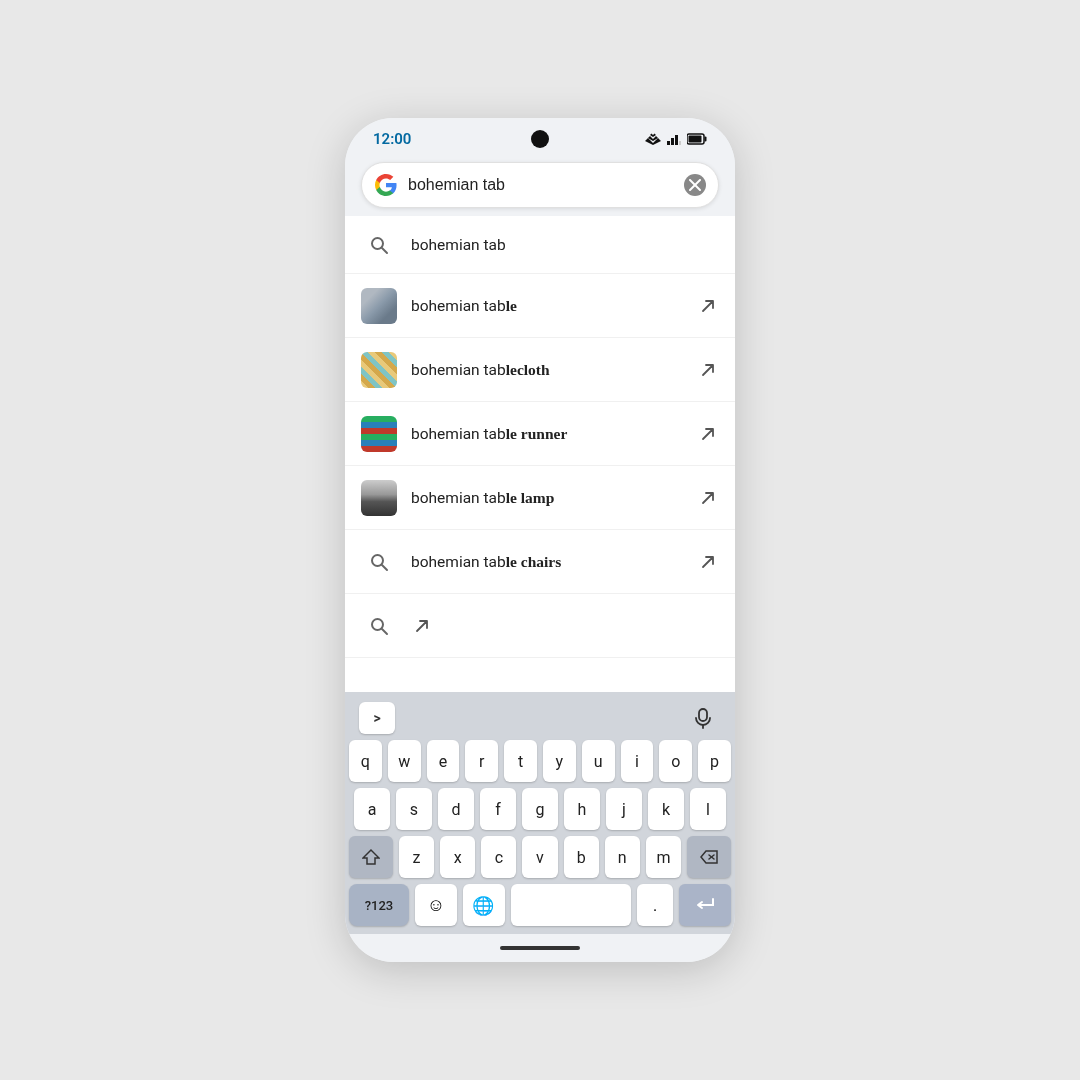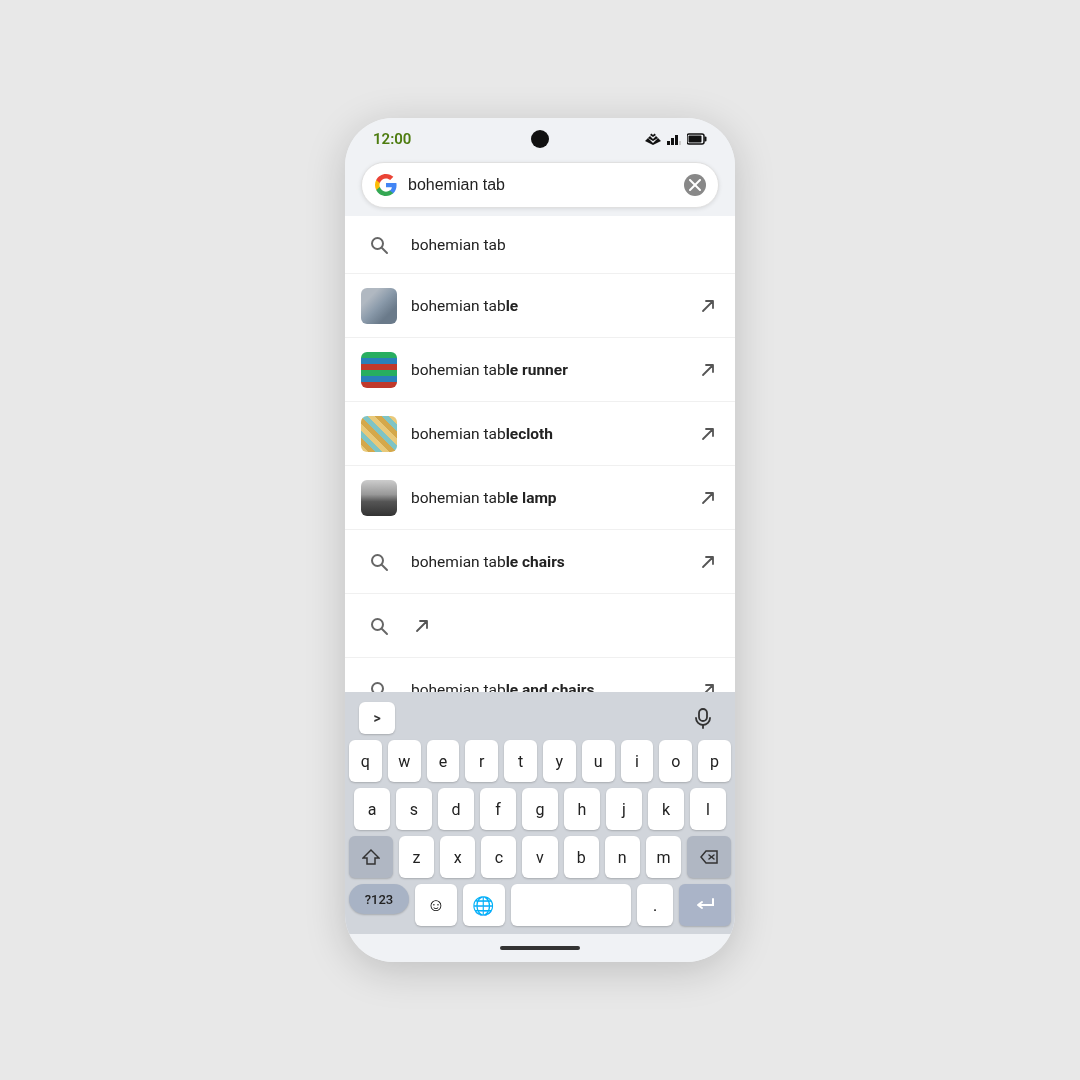--- a/index.html
+++ b/index.html
@@ -27,21 +27,21 @@
       display: flex;
       justify-content: space-between;
       align-items: center;
       padding: 12px 28px 4px 28px;
       background: #f0f2f5;
       position: relative;
     }
     .status-time {
       font-size: 15px;
       font-weight: 600;
-      color: #4d7c0f;
+      color: #0369a1;
     }
     .status-camera {
       width: 18px;
       height: 18px;
       background: #111;
       border-radius: 50%;
       position: absolute;
       left: 50%;
       transform: translateX(-50%);
     }
@@ -123,21 +123,21 @@
       border-radius: 6px;
       margin-right: 14px;
       flex-shrink: 0;
       overflow: hidden;
     }
     .suggestion-text {
       flex: 1;
       font-size: 15.5px;
       color: #222;
     }
-    .suggestion-text .bold { font-weight: 700; }
+    .suggestion-text .bold { font-weight: 700; font-family: Liberation Serif, serif; }
     .arrow-icon {
       width: 22px;
       height: 22px;
       display: flex;
       align-items: center;
       justify-content: center;
       color: #666;
     }
     
     .search-svg { width: 20px; height: 20px; }
@@ -231,22 +231,22 @@
       display: flex;
       gap: 6px;
       justify-content: center;
       margin-bottom: 4px;
     }
     .key-123 {
       background: #a8b3c5;
       color: #222;
       font-size: 13px;
       font-weight: 500;
-      height: 30px;
-      border-radius: 16px;
+      height: 42px;
+      border-radius: 8px;
       padding: 0 10px;
       display: flex;
       align-items: center;
       justify-content: center;
       box-shadow: 0 1px 2px rgba(0,0,0,0.2);
       cursor: pointer;
       min-width: 60px;
     }
     .key-emoji {
       background: #fff;
@@ -381,35 +381,35 @@
       <span class="suggestion-text">bohemian tab<span class="bold">le</span></span>
       <div class="arrow-icon">
         <svg width="16" height="16" viewBox="0 0 16 16" fill="none">
           <path d="M13 3L3 13M13 3H6M13 3V10" stroke="#555" stroke-width="1.8" stroke-linecap="round" stroke-linejoin="round"></path>
         </svg>
       </div>
     </div>
 
     <div class="suggestion-item">
       <div class="suggestion-thumb">
-        <div class="thumb-runner"></div>
-      </div>
-      <span class="suggestion-text">bohemian tab<span class="bold">le runner</span></span>
+        <div class="thumb-cloth"></div>
+      </div>
+      <span class="suggestion-text">bohemian tab<span class="bold">lecloth</span></span>
       <div class="arrow-icon">
         <svg width="16" height="16" viewBox="0 0 16 16" fill="none">
           <path d="M13 3L3 13M13 3H6M13 3V10" stroke="#555" stroke-width="1.8" stroke-linecap="round" stroke-linejoin="round"></path>
         </svg>
       </div>
     </div>
 
     <div class="suggestion-item">
       <div class="suggestion-thumb">
-        <div class="thumb-cloth"></div>
-      </div>
-      <span class="suggestion-text">bohemian tab<span class="bold">lecloth</span></span>
+        <div class="thumb-runner"></div>
+      </div>
+      <span class="suggestion-text">bohemian tab<span class="bold">le runner</span></span>
       <div class="arrow-icon">
         <svg width="16" height="16" viewBox="0 0 16 16" fill="none">
           <path d="M13 3L3 13M13 3H6M13 3V10" stroke="#555" stroke-width="1.8" stroke-linecap="round" stroke-linejoin="round"></path>
         </svg>
       </div>
     </div>
 
     <div class="suggestion-item">
       <div class="suggestion-thumb">
         <div class="thumb-lamp"></div>
@@ -444,34 +444,20 @@
           <line x1="13" y1="13" x2="18" y2="18" stroke="#666" stroke-width="2" stroke-linecap="round"></line>
         </svg>
       </div>
       <div class="arrow-icon">
         <svg width="16" height="16" viewBox="0 0 16 16" fill="none">
           <path d="M13 3L3 13M13 3H6M13 3V10" stroke="#555" stroke-width="1.8" stroke-linecap="round" stroke-linejoin="round"></path>
         </svg>
       </div>
     </div>
 
-    <div class="suggestion-item">
-      <div class="suggestion-icon">
-        <svg class="search-svg" viewBox="0 0 20 20" fill="#666">
-          <circle cx="8.5" cy="8.5" r="5.5" stroke="#666" stroke-width="2" fill="none"></circle>
-          <line x1="13" y1="13" x2="18" y2="18" stroke="#666" stroke-width="2" stroke-linecap="round"></line>
-        </svg>
-      </div>
-      <span class="suggestion-text">bohemian tab<span class="bold">le and chairs</span></span>
-      <div class="arrow-icon">
-        <svg width="16" height="16" viewBox="0 0 16 16" fill="none">
-          <path d="M13 3L3 13M13 3H6M13 3V10" stroke="#555" stroke-width="1.8" stroke-linecap="round" stroke-linejoin="round"></path>
-        </svg>
-      </div>
-    </div>
 
   </div>
 
   <div class="keyboard">
 
     <div class="keyboard-toolbar">
       <div class="keyboard-expand-btn">&gt;</div>
       <div class="keyboard-mic-btn">
         <svg width="22" height="22" viewBox="0 0 22 22" fill="none">
           <rect x="7" y="2" width="8" height="12" rx="4" stroke="#333" stroke-width="1.8" fill="none"></rect>

